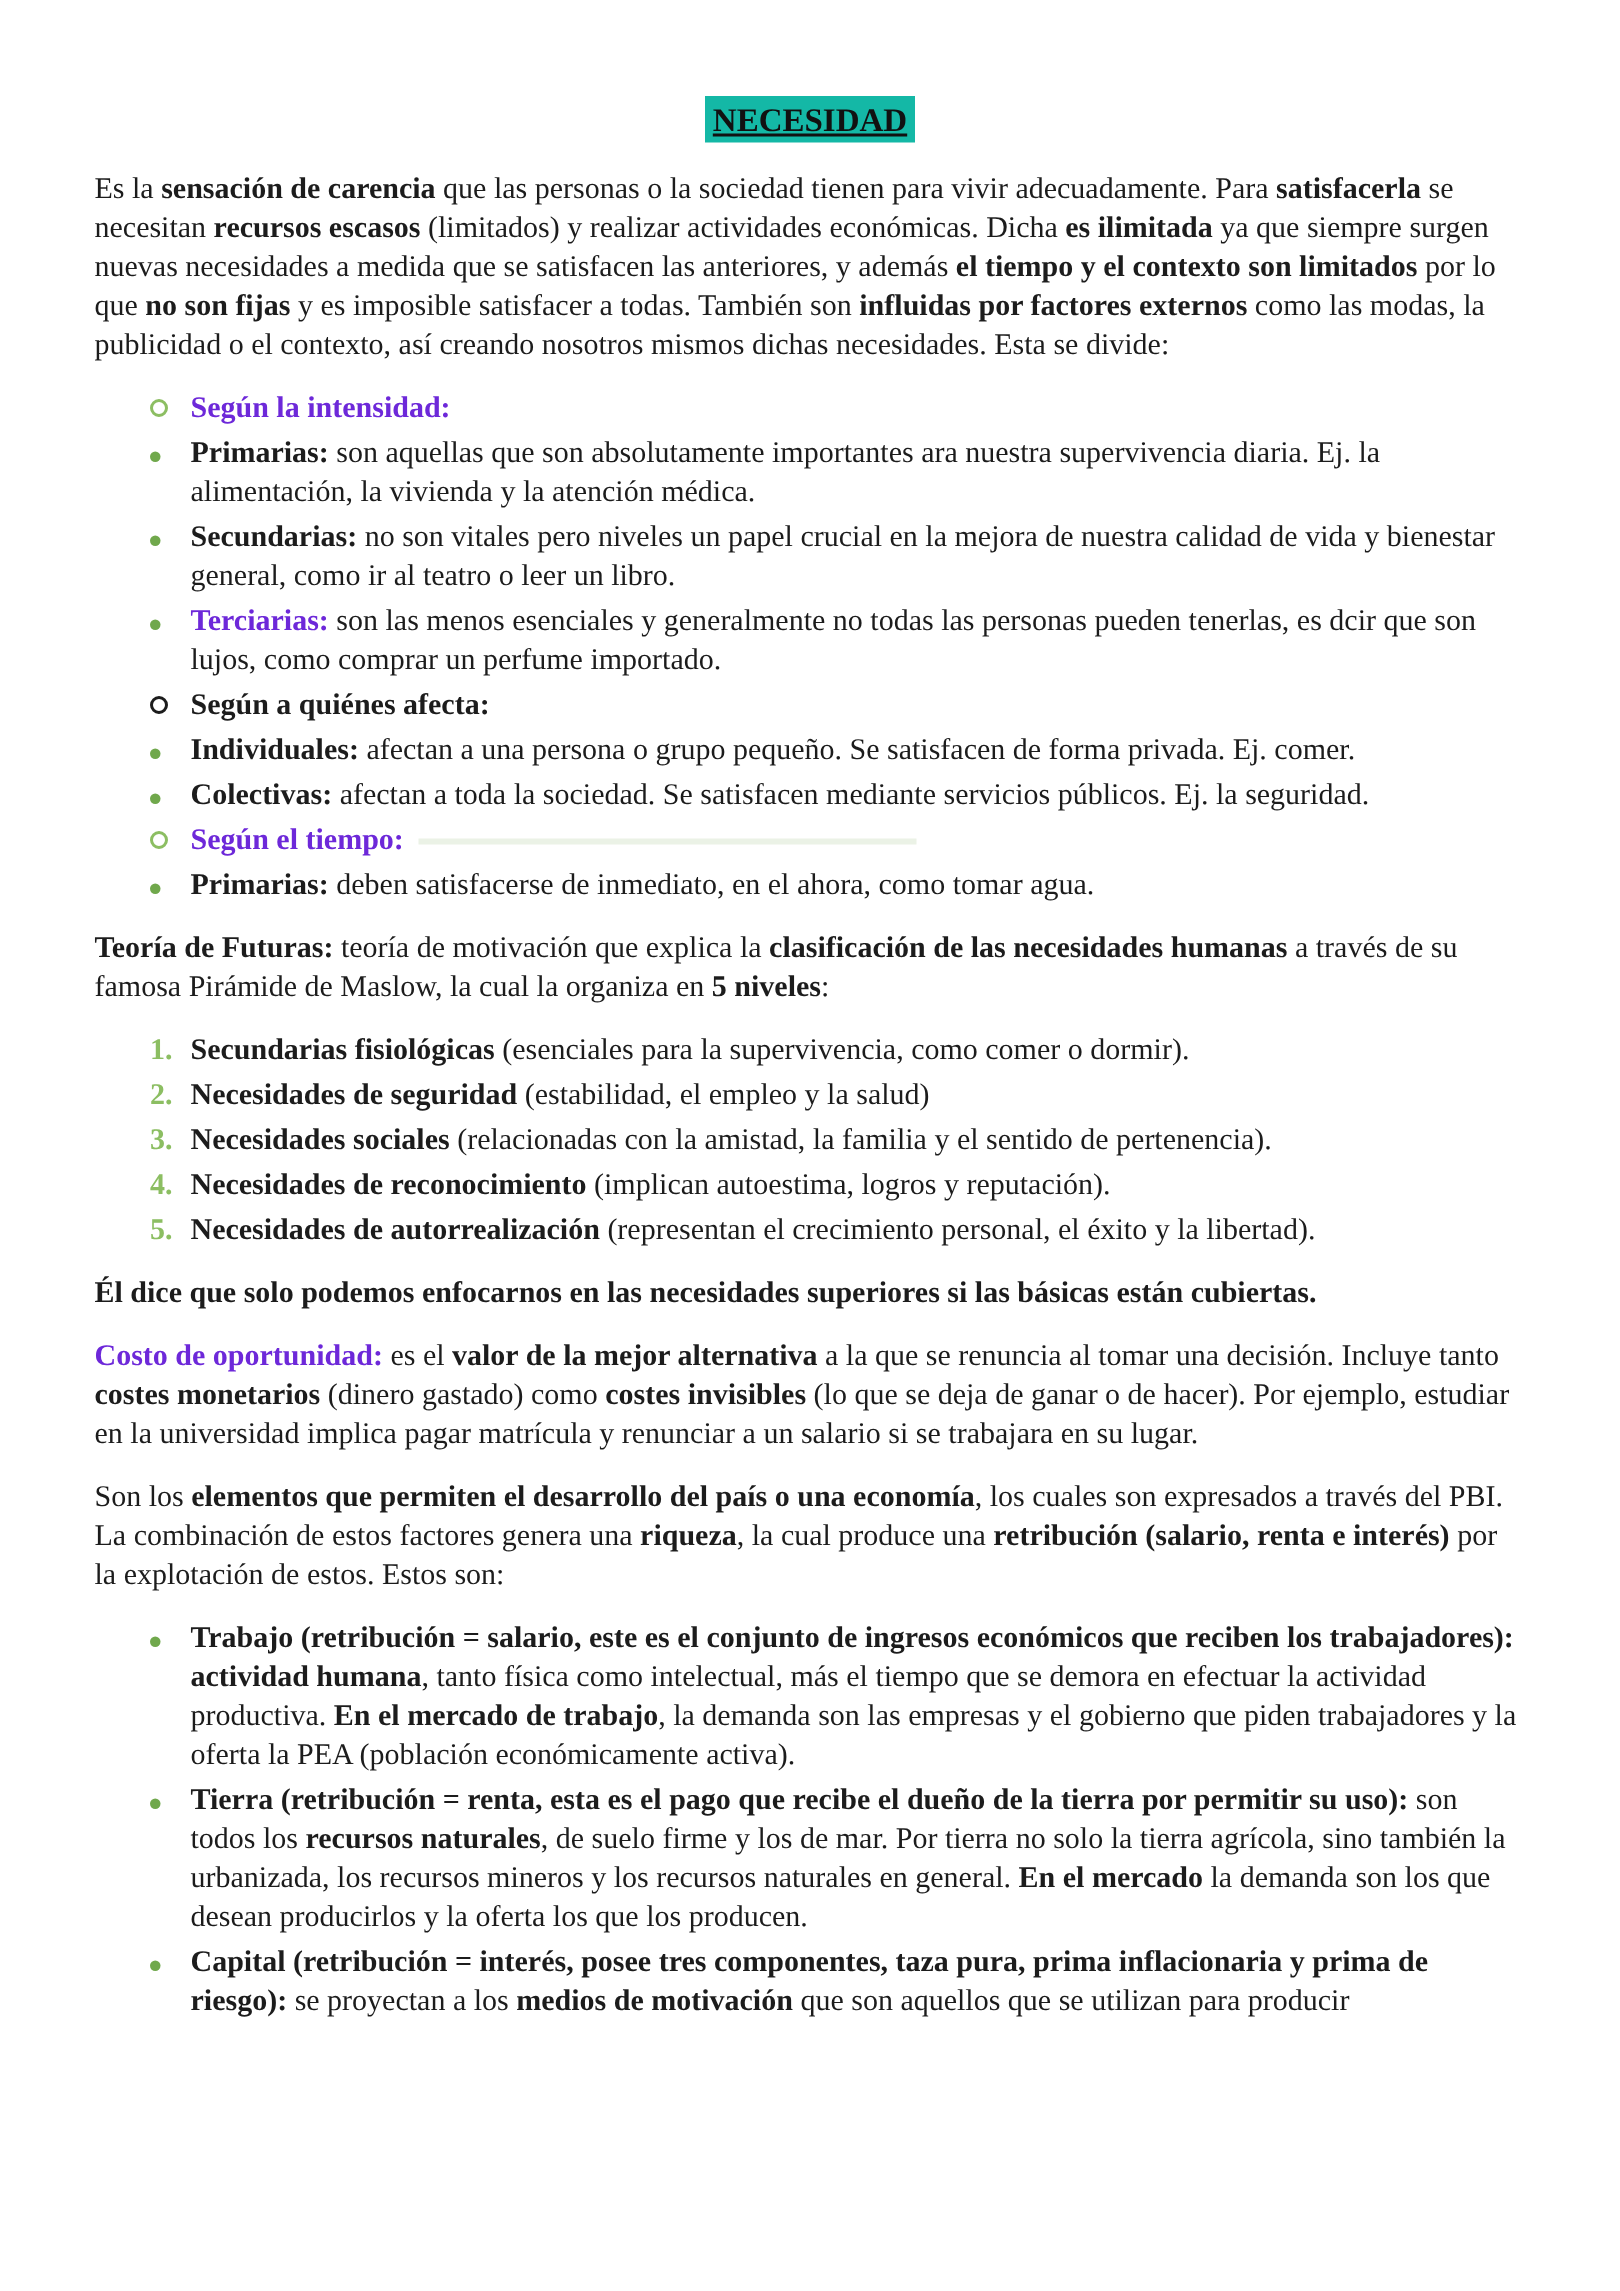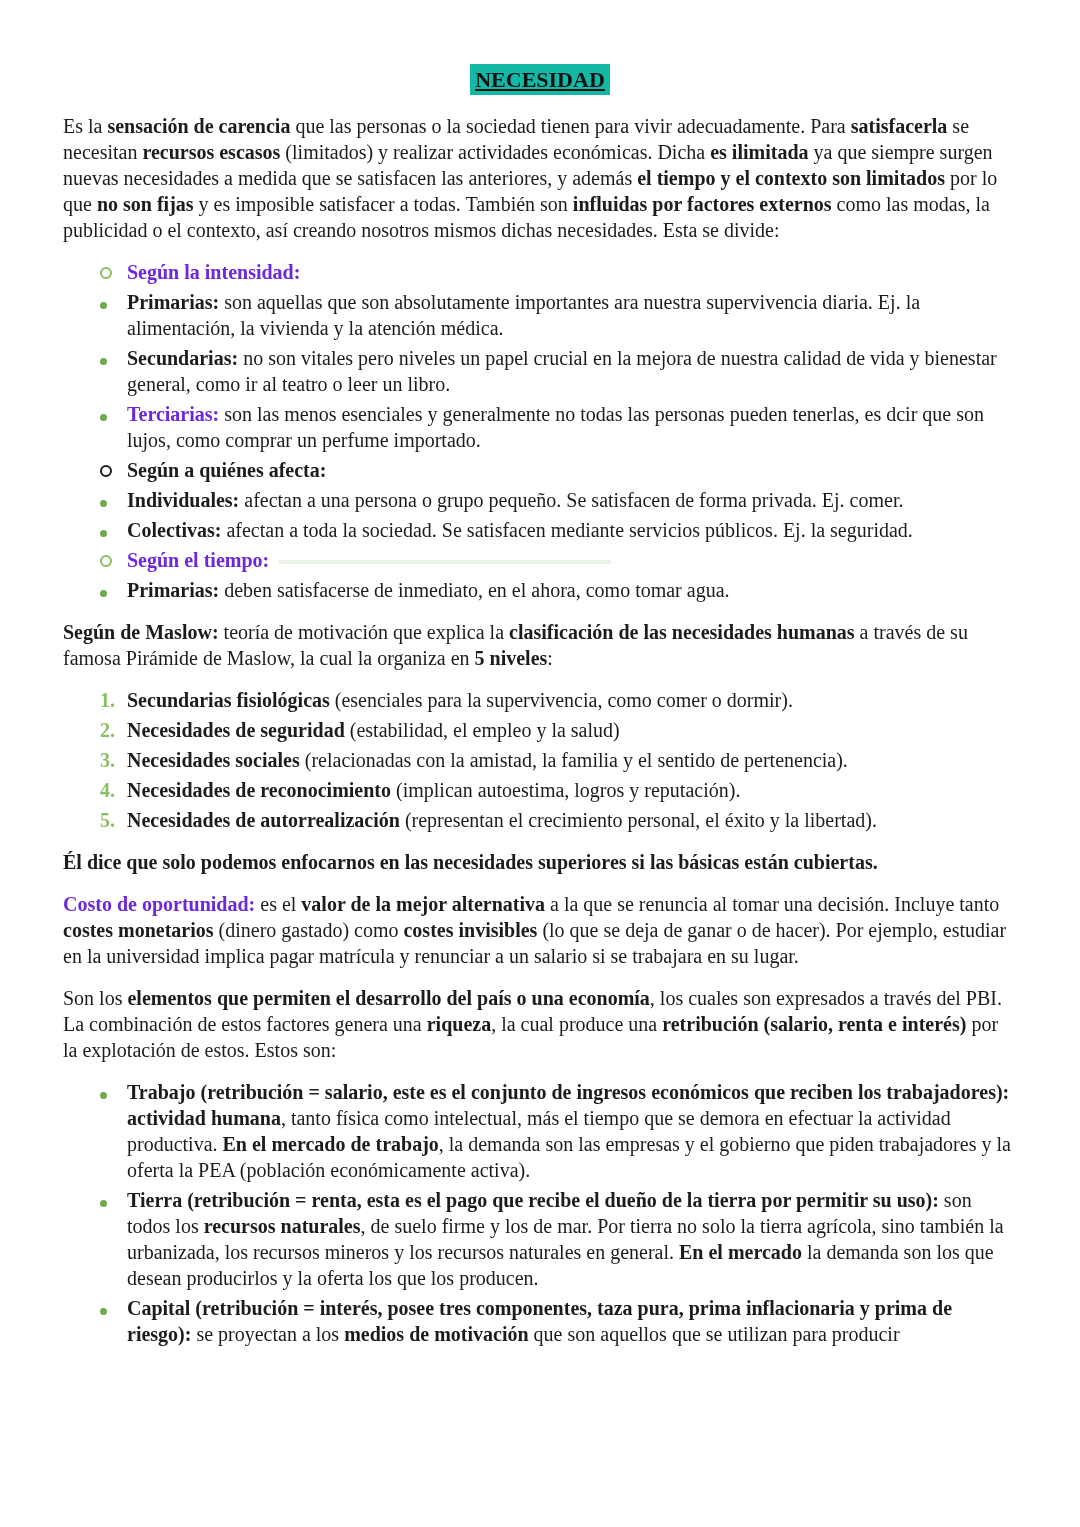--- a/index.html
+++ b/index.html
@@ -120,21 +120,21 @@
         </div>
         <div class="li">
           <span class="marker-col"><span class="circle green-ring"></span></span>
           <div class="li-text"><span class="b g">Según el tiempo:</span><span class="faded-line"></span></div>
         </div>
         <div class="li">
           <span class="marker-col"><span class="dot"></span></span>
           <div class="li-text"><span class="b ">Primarias:</span><span> deben satisfacerse de inmediato, en el ahora, como tomar agua.</span></div>
         </div>
       </div>
-      <div class="para"><span class="b ">Según de Maslow:</span><span> teoría de motivación que explica la </span><span class="b ">clasificación de las necesidades humanas</span><span> a través de su famosa Pirámide de Maslow, la cual la organiza en </span><span class="b ">5 niveles</span><span>:</span></div>
+      <div class="para"><span class="b ">Teoría de Futuras:</span><span> teoría de motivación que explica la </span><span class="b ">clasificación de las necesidades humanas</span><span> a través de su famosa Pirámide de Maslow, la cual la organiza en </span><span class="b ">5 niveles</span><span>:</span></div>
       <div class="blist">
         <div class="li">
           <span class="marker-col"><span class="num">1.</span></span>
           <div class="li-text"><span class="b ">Secundarias fisiológicas</span><span> (esenciales para la supervivencia, como comer o dormir).</span></div>
         </div>
         <div class="li">
           <span class="marker-col"><span class="num">2.</span></span>
           <div class="li-text"><span class="b ">Necesidades de seguridad</span><span> (estabilidad, el empleo y la salud)</span></div>
         </div>
         <div class="li">

